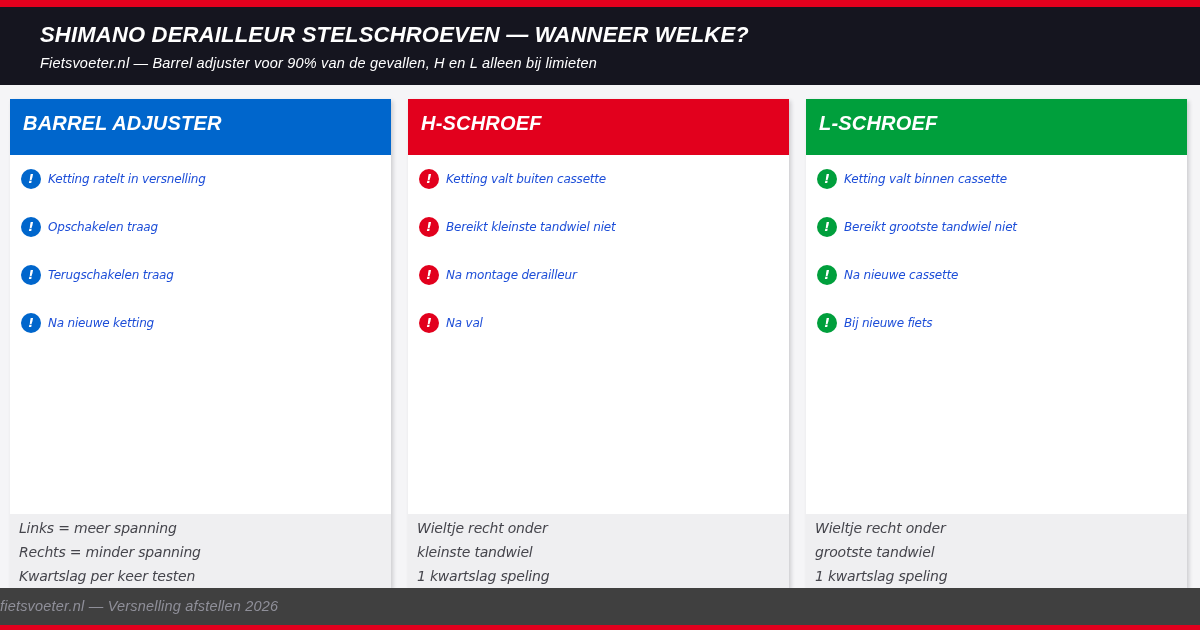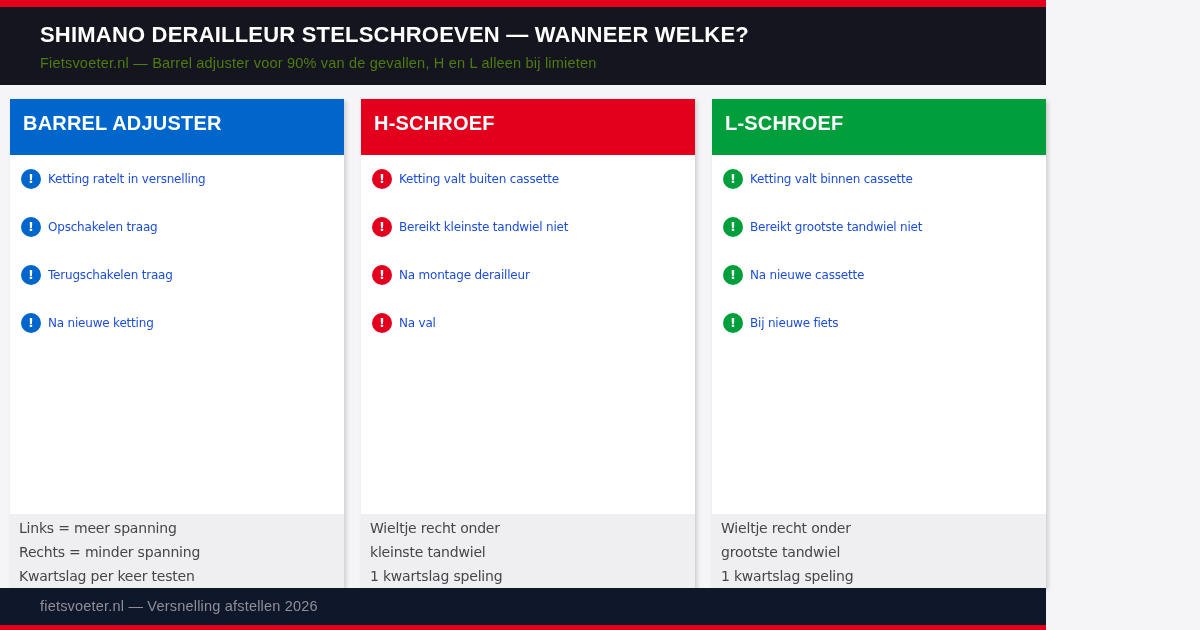--- a/index.html
+++ b/index.html
@@ -2,40 +2,40 @@
 <html><head>
 <meta charset="utf-8">
 <style>
   html,body{margin:0;padding:0;}
   body{
     width:1200px;height:630px;overflow:hidden;
     background:#f5f5f7;
     font-family:"DejaVu Sans",sans-serif;
     -webkit-font-smoothing:antialiased;
   }
-  .page{width:1046px;height:630px;display:flex;flex-direction:column;position:relative;}
+  .page{width:1200px;height:630px;display:flex;flex-direction:column;position:relative;font-style:italic;}
 
   
   .strip{height:7px;background:#e2001d;flex:0 0 auto;}
   .strip.bottom{height:5px;}
 
   
   .page-header{
     height:78px;flex:0 0 auto;background:#15151f;
     padding:0 40px;box-sizing:border-box;
     font-family:"Liberation Sans",sans-serif;
   }
   .page-title{
     margin:0;padding-top:15px;
     font-size:22px;font-weight:bold;color:#ffffff;
     letter-spacing:0.2px;white-space:nowrap;
   }
   .page-subtitle{
     margin:0;padding-top:7px;
-    font-size:14.5px;color:#4d7c0f;letter-spacing:0.2px;white-space:nowrap;
+    font-size:14.5px;color:#ffffff;letter-spacing:0.2px;white-space:nowrap;
   }
 
   
   .cards{
     flex:0 0 auto;
     margin:14px 0 0 10px;
     display:flex;gap:17px;
   }
   .card{
     width:381px;height:489px;box-sizing:border-box;
@@ -73,24 +73,24 @@
     background:#efeff1;
     padding:2px 10px 0 9px;
   }
   .note-line{
     font-size:14px;line-height:24px;color:#45454c;
     letter-spacing:-0.2px;white-space:nowrap;
   }
 
   
   .page-footer{
-    flex:0 0 auto;height:37px;background:#0f172a;
+    flex:0 0 auto;height:37px;background:#404040;
     font-family:"Liberation Sans",sans-serif;
     font-size:14.5px;color:#8f8f99;
-    line-height:37px;padding-left:40px;box-sizing:border-box;
+    line-height:37px;box-sizing:border-box;
     letter-spacing:0.2px;white-space:nowrap;
   }
 </style>
 </head>
 <body>
 
 <div class="page">
 
   <div class="strip top"></div>
 

